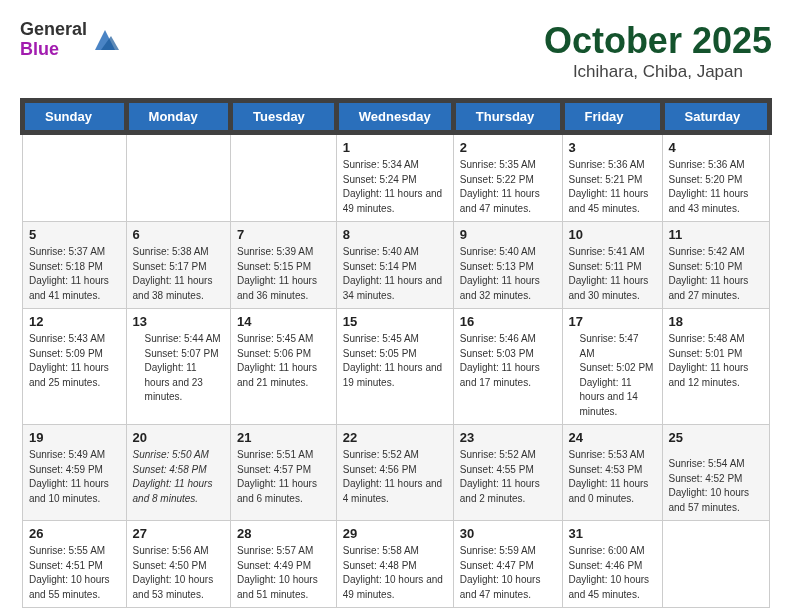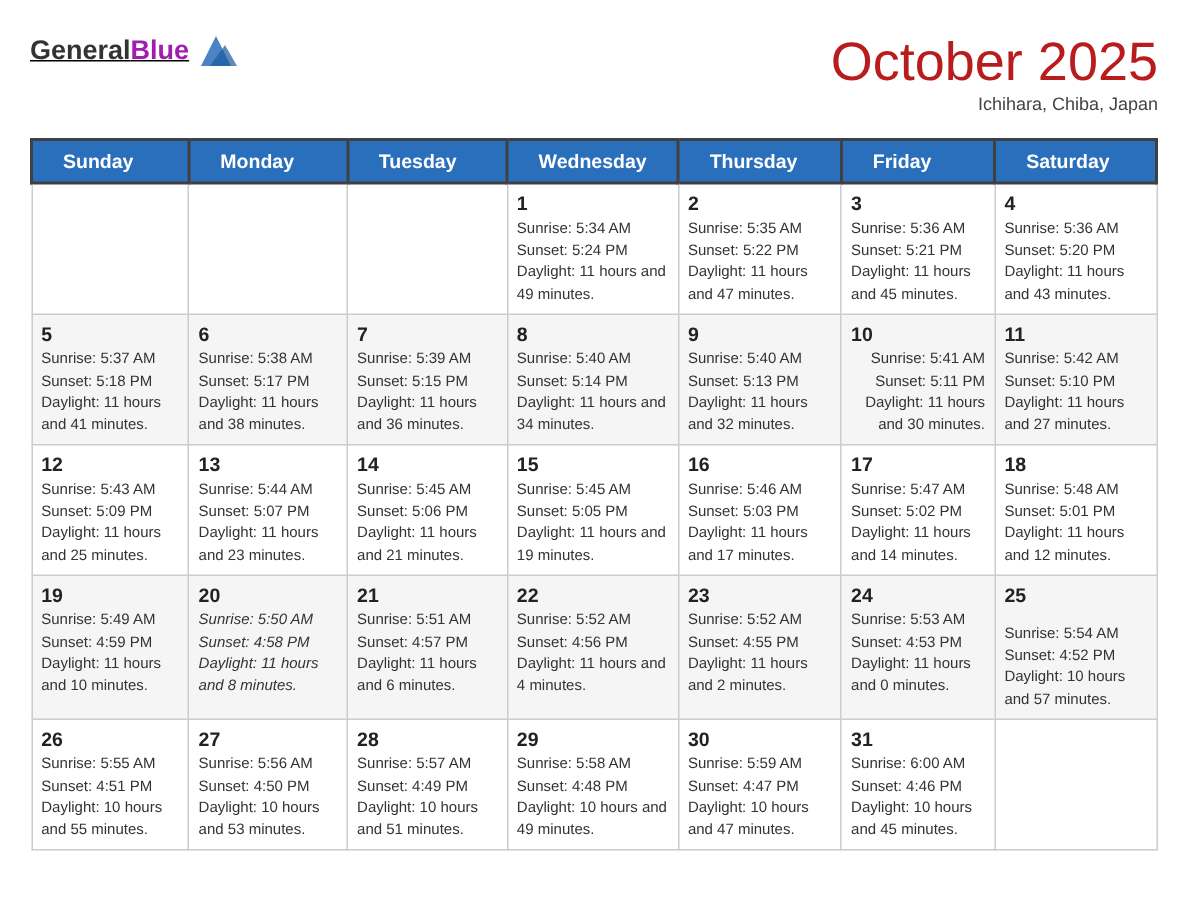--- a/index.html
+++ b/index.html
@@ -15,23 +15,22 @@
       justify-content: space-between;
       align-items: flex-start;
       margin-bottom: 16px;
     }
     .logo {
       display: flex;
       align-items: center;
     }
     .logo-text {
       display: flex;
-      flex-direction: row;
+      flex-direction: column;
       line-height: 1.1;
-      text-decoration: underline;
     }
     .logo-general {
       font-size: 18px;
       font-weight: bold;
       color: #333;
     }
     .logo-blue {
       font-size: 18px;
       font-weight: bold;
       color: #a21caf;
@@ -39,38 +38,39 @@
     .logo-icon {
       width: 28px;
       height: 28px;
       margin-left: 4px;
     }
     .title-block {
       text-align: right;
     }
     .month-title {
       font-size: 36px;
-      font-weight: normal;
-      color: #b91c1c;
+      font-weight: bold;
+      color: #14532d;
     }
     .location {
-      font-size: 12px;
+      font-size: 17px;
       color: #444;
+      text-align: center;
     }
     .calendar {
       width: 100%;
       border-collapse: collapse;
     }
     .calendar th {
       background-color: #2a6fbb;
       color: #fff;
       text-align: left;
       padding: 6px 20px;
       font-size: 13px;
-      border: 2px solid #404040;
+      border: 5px solid #404040;
     }
     .calendar td {
       vertical-align: top;
       padding: 5px 6px;
       border: 1px solid #ccc;
       width: 113px;
       min-height: 80px;
       font-size: 11px;
       color: #333;
       background: #fff;
@@ -181,41 +181,41 @@
 Daylight: 11 hours and 34 minutes.</div>
         </td>
         <td>
           <div class="day-number">9</div>
           <div class="day-info" style="white-space: pre-line;">Sunrise: 5:40 AM
 Sunset: 5:13 PM
 Daylight: 11 hours and 32 minutes.</div>
         </td>
         <td>
           <div class="day-number">10</div>
-          <div class="day-info" style="white-space: pre-line; text-align: right;">Sunrise: 5:41 AM
+          <div class="day-info" style="white-space: pre-line;">Sunrise: 5:41 AM
 Sunset: 5:11 PM
 Daylight: 11 hours and 30 minutes.</div>
         </td>
         <td>
           <div class="day-number">11</div>
           <div class="day-info" style="white-space: pre-line;">Sunrise: 5:42 AM
 Sunset: 5:10 PM
 Daylight: 11 hours and 27 minutes.</div>
         </td>
       </tr>
       <tr>
         <td>
           <div class="day-number">12</div>
           <div class="day-info" style="white-space: pre-line;">Sunrise: 5:43 AM
 Sunset: 5:09 PM
 Daylight: 11 hours and 25 minutes.</div>
         </td>
         <td>
           <div class="day-number">13</div>
-          <div class="day-info" style="white-space: pre-line;">Sunrise: 5:44 AM
+          <div class="day-info" style="white-space: pre-line; margin-left: 12px;">Sunrise: 5:44 AM
 Sunset: 5:07 PM
 Daylight: 11 hours and 23 minutes.</div>
         </td>
         <td>
           <div class="day-number">14</div>
           <div class="day-info" style="white-space: pre-line;">Sunrise: 5:45 AM
 Sunset: 5:06 PM
 Daylight: 11 hours and 21 minutes.</div>
         </td>
         <td>
@@ -225,21 +225,21 @@
 Daylight: 11 hours and 19 minutes.</div>
         </td>
         <td>
           <div class="day-number">16</div>
           <div class="day-info" style="white-space: pre-line;">Sunrise: 5:46 AM
 Sunset: 5:03 PM
 Daylight: 11 hours and 17 minutes.</div>
         </td>
         <td>
           <div class="day-number">17</div>
-          <div class="day-info" style="white-space: pre-line;">Sunrise: 5:47 AM
+          <div class="day-info" style="white-space: pre-line; margin-left: 11px;">Sunrise: 5:47 AM
 Sunset: 5:02 PM
 Daylight: 11 hours and 14 minutes.</div>
         </td>
         <td>
           <div class="day-number">18</div>
           <div class="day-info" style="white-space: pre-line;">Sunrise: 5:48 AM
 Sunset: 5:01 PM
 Daylight: 11 hours and 12 minutes.</div>
         </td>
       </tr>

